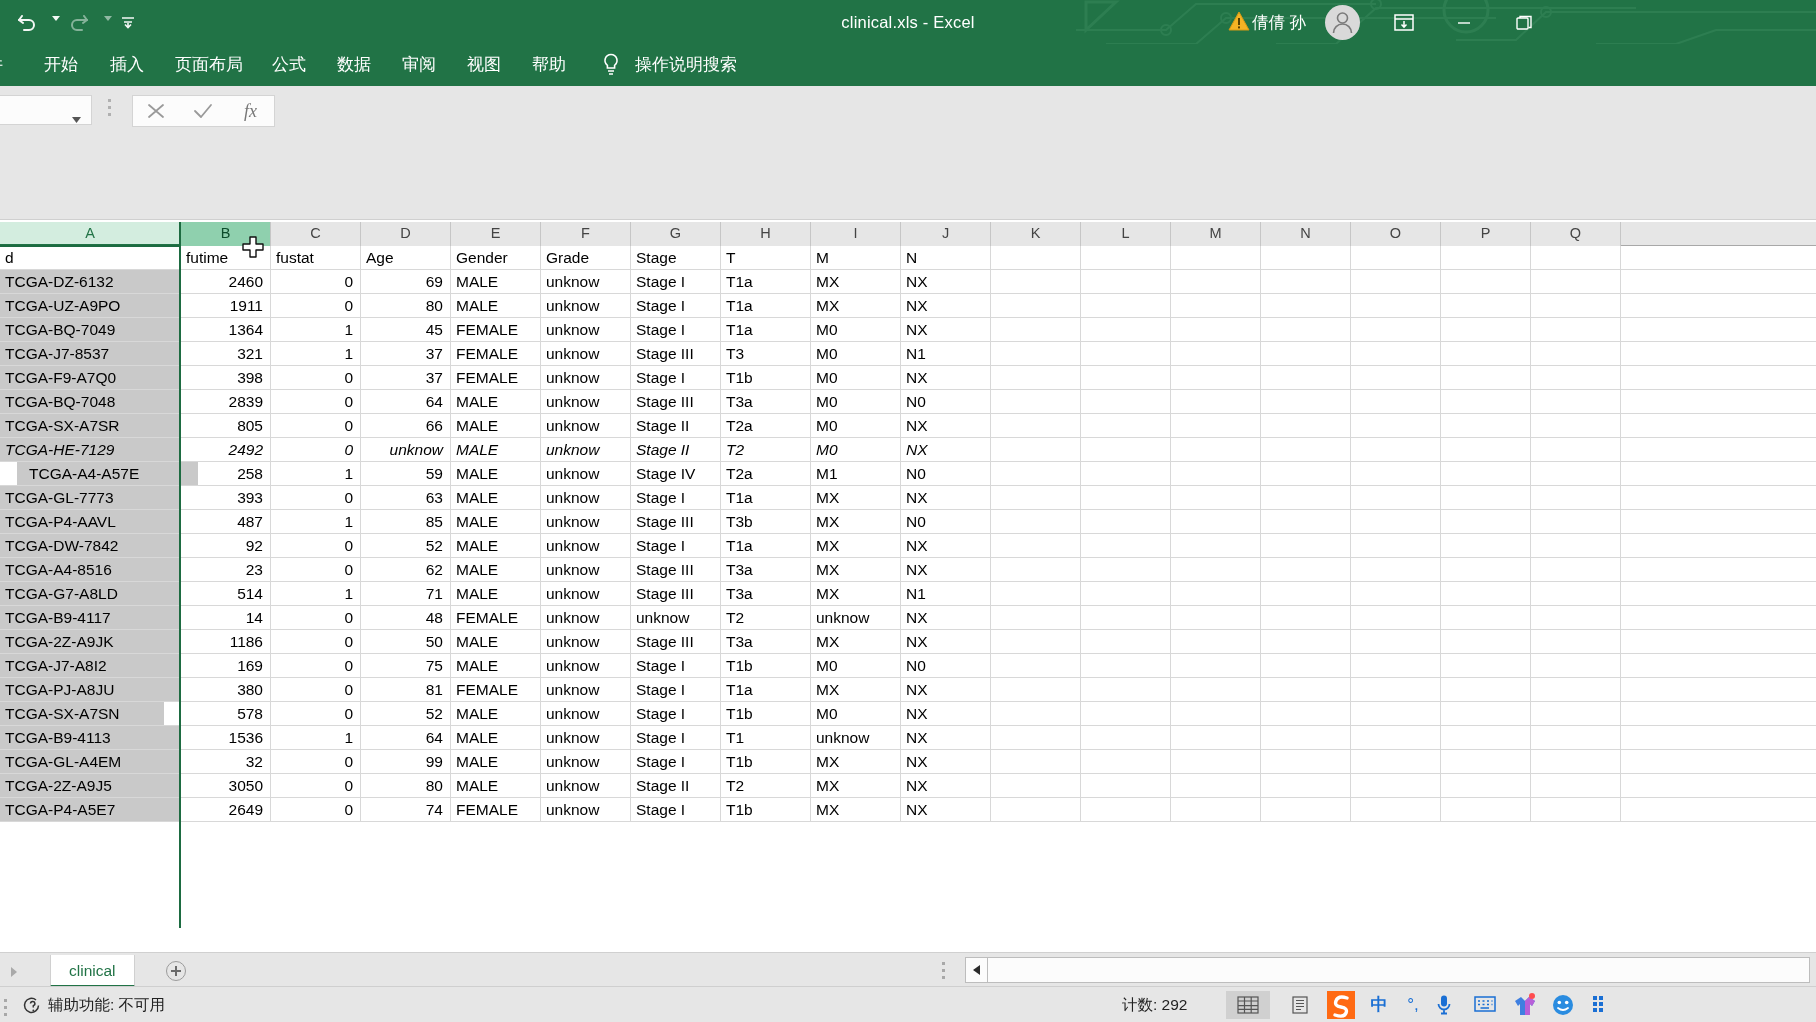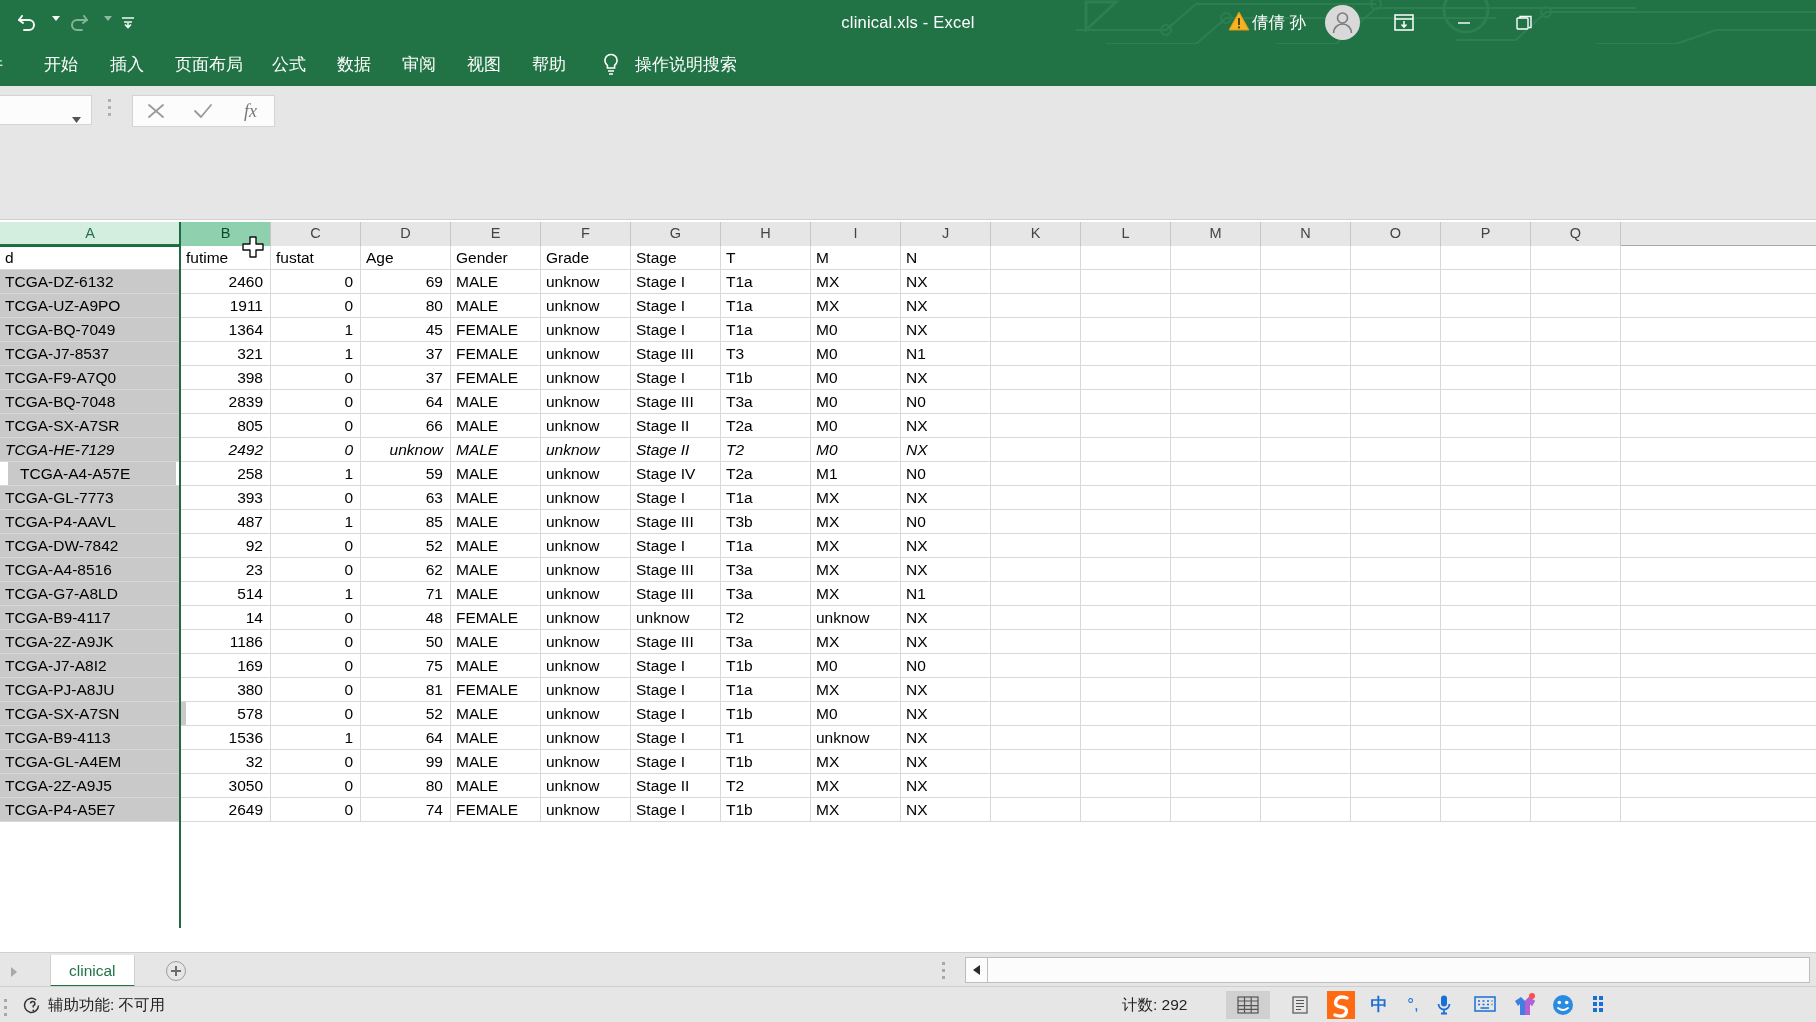--- a/index.html
+++ b/index.html
@@ -568,21 +568,21 @@
         <div class="cell" style="left: 901px; width: 90px;">NX</div>
         <div class="cell" style="left: 991px; width: 90px;"></div>
         <div class="cell" style="left: 1081px; width: 90px;"></div>
         <div class="cell" style="left: 1171px; width: 90px;"></div>
         <div class="cell" style="left: 1261px; width: 90px;"></div>
         <div class="cell" style="left: 1351px; width: 90px;"></div>
         <div class="cell" style="left: 1441px; width: 90px;"></div>
         <div class="cell" style="left: 1531px; width: 90px;"></div>
       </div>
       <div class="row" style="top: 216px;">
-        <div class="cell colA" style="left: 8px; width: 168px; padding-left: 12px;">TCGA-A4-A57E</div>
+        <div class="cell colA" style="left: 17px; width: 181px; padding-left: 12px;">TCGA-A4-A57E</div>
         <div class="cell num" style="left: 181px; width: 90px;">258</div>
         <div class="cell num" style="left: 271px; width: 90px;">1</div>
         <div class="cell num" style="left: 361px; width: 90px;">59</div>
         <div class="cell" style="left: 451px; width: 90px;">MALE</div>
         <div class="cell" style="left: 541px; width: 90px;">unknow</div>
         <div class="cell" style="left: 631px; width: 90px;">Stage IV</div>
         <div class="cell" style="left: 721px; width: 90px;">T2a</div>
         <div class="cell" style="left: 811px; width: 90px;">M1</div>
         <div class="cell" style="left: 901px; width: 90px;">N0</div>
         <div class="cell" style="left: 991px; width: 90px;"></div>
@@ -758,21 +758,21 @@
         <div class="cell" style="left: 901px; width: 90px;">NX</div>
         <div class="cell" style="left: 991px; width: 90px;"></div>
         <div class="cell" style="left: 1081px; width: 90px;"></div>
         <div class="cell" style="left: 1171px; width: 90px;"></div>
         <div class="cell" style="left: 1261px; width: 90px;"></div>
         <div class="cell" style="left: 1351px; width: 90px;"></div>
         <div class="cell" style="left: 1441px; width: 90px;"></div>
         <div class="cell" style="left: 1531px; width: 90px;"></div>
       </div>
       <div class="row" style="top: 456px;">
-        <div class="cell colA" style="left: 0px; width: 186px;">TCGA-SX-A7SN</div>
+        <div class="cell colA" style="left: 0px; width: 164px;">TCGA-SX-A7SN</div>
         <div class="cell num" style="left: 181px; width: 90px;">578</div>
         <div class="cell num" style="left: 271px; width: 90px;">0</div>
         <div class="cell num" style="left: 361px; width: 90px;">52</div>
         <div class="cell" style="left: 451px; width: 90px;">MALE</div>
         <div class="cell" style="left: 541px; width: 90px;">unknow</div>
         <div class="cell" style="left: 631px; width: 90px;">Stage I</div>
         <div class="cell" style="left: 721px; width: 90px;">T1b</div>
         <div class="cell" style="left: 811px; width: 90px;">M0</div>
         <div class="cell" style="left: 901px; width: 90px;">NX</div>
         <div class="cell" style="left: 991px; width: 90px;"></div>

